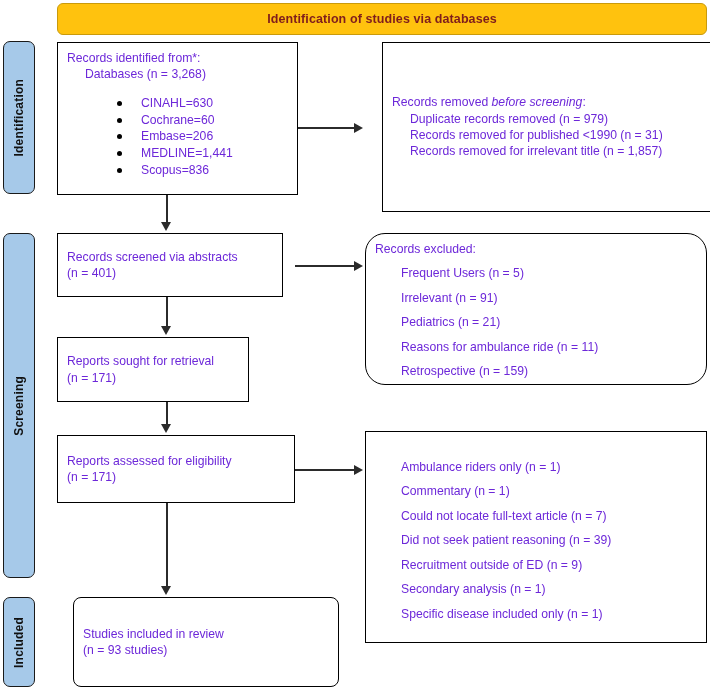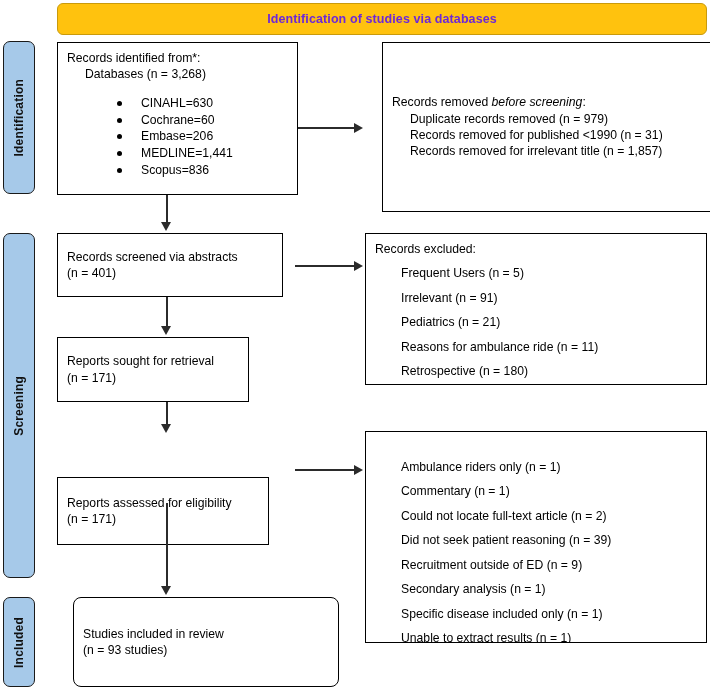--- a/index.html
+++ b/index.html
@@ -31,21 +31,21 @@
     border: 1px solid #C99A0C;
     border-radius: 6px;
     box-sizing: border-box;
     display: flex;
     align-items: center;
     justify-content: center;
   }
   .banner-text {
     font-size: 12.5px;
     font-weight: bold;
-    color: #6d28d9;
+    color: #7f1d1d;
     letter-spacing: 0.1px;
   }
 
   
   .stage {
     position: absolute;
     left: 3px;
     width: 32px;
     background: #A6C9E9;
     border: 1.6px solid #1a1a1a;
@@ -70,21 +70,21 @@
 
   
   .box {
     position: absolute;
     background: #ffffff;
     border: 1.8px solid #000000;
     box-sizing: border-box;
     padding: 7px 9px;
     font-size: 12.2px;
     line-height: 1.35;
-    color: #000000;
+    color: #6d28d9;
     overflow: hidden;
   }
   .box.center-v {
     display: flex;
     flex-direction: column;
     justify-content: center;
   }
   .box .ln { white-space: nowrap; }
   .indent1 { padding-left: 18px; }
   .indent2 { padding-left: 26px; margin-top: 8px; }
@@ -111,23 +111,23 @@
     width: 5px;
     height: 5px;
     border-radius: 50%;
     background: #000000;
   }
 
   
   #box-identified  { left: 57px;  top: 42px;  width: 241px; height: 153px; }
   #box-removed     { left: 365px; top: 42px;  width: 398px; height: 170px; margin-left: 17px; }
   #box-screened    { left: 57px;  top: 233px; width: 226px; height: 64px;  }
-  #box-excluded1   { left: 365px; top: 233px; width: 342px; height: 152px; }
+  #box-excluded1   { left: 365px; top: 233px; width: 342px; height: 152px; border-radius: 20px; }
   #box-sought      { left: 57px;  top: 337px; width: 192px; height: 65px;  }
-  #box-assessed    { left: 57px;  top: 435px; width: 212px; height: 68px; margin-top: 42px;  }
+  #box-assessed    { left: 57px;  top: 435px; width: 238px; height: 68px;  }
   #box-excluded2   { left: 365px; top: 431px; width: 342px; height: 212px; }
   #box-included    { left: 73px;  top: 597px; width: 266px; height: 90px; border-radius: 8px;  }
 
   
   .conn {
     position: absolute;
     background: #2b2b2b;
   }
   .conn.v { width: 1.6px; }
   .conn.h { height: 1.6px; }
@@ -207,43 +207,42 @@
     <div class="ln">Records screened via abstracts</div>
     <div class="ln">(n = 401)</div>
   </div>
 
   <div class="box" id="box-excluded1">
     <div class="ln">Records excluded:</div>
     <div class="ln indent2">Frequent Users (n = 5)</div>
     <div class="ln indent2">Irrelevant (n = 91)</div>
     <div class="ln indent2">Pediatrics (n = 21)</div>
     <div class="ln indent2">Reasons for ambulance ride (n = 11)</div>
-    <div class="ln indent2">Retrospective (n = 180)</div>
+    <div class="ln indent2">Retrospective (n = 159)</div>
   </div>
 
   <div class="box center-v" id="box-sought">
     <div class="ln">Reports sought for retrieval</div>
     <div class="ln">(n = 171)</div>
   </div>
 
   <div class="box center-v" id="box-assessed">
     <div class="ln">Reports assessed for eligibility</div>
     <div class="ln">(n = 171)</div>
   </div>
 
   <div class="box" id="box-excluded2">
     <div class="gap-line"></div>
     <div class="ln indent2">Ambulance riders only (n = 1)</div>
     <div class="ln indent2">Commentary (n = 1)</div>
-    <div class="ln indent2">Could not locate full-text article (n = 2)</div>
+    <div class="ln indent2">Could not locate full-text article (n = 7)</div>
     <div class="ln indent2">Did not seek patient reasoning (n = 39)</div>
     <div class="ln indent2">Recruitment outside of ED (n = 9)</div>
     <div class="ln indent2">Secondary analysis (n = 1)</div>
     <div class="ln indent2">Specific disease included only (n = 1)</div>
-    <div class="ln indent2">Unable to extract results (n = 1)</div>
   </div>
 
   <div class="box center-v" id="box-included">
     <div class="ln">Studies included in review</div>
     <div class="ln">(n = 93 studies)</div>
   </div>
 
   <div class="conn v" id="v1"></div>
   <div class="arrow-down" id="a1"></div>
   <div class="conn v" id="v2"></div>

